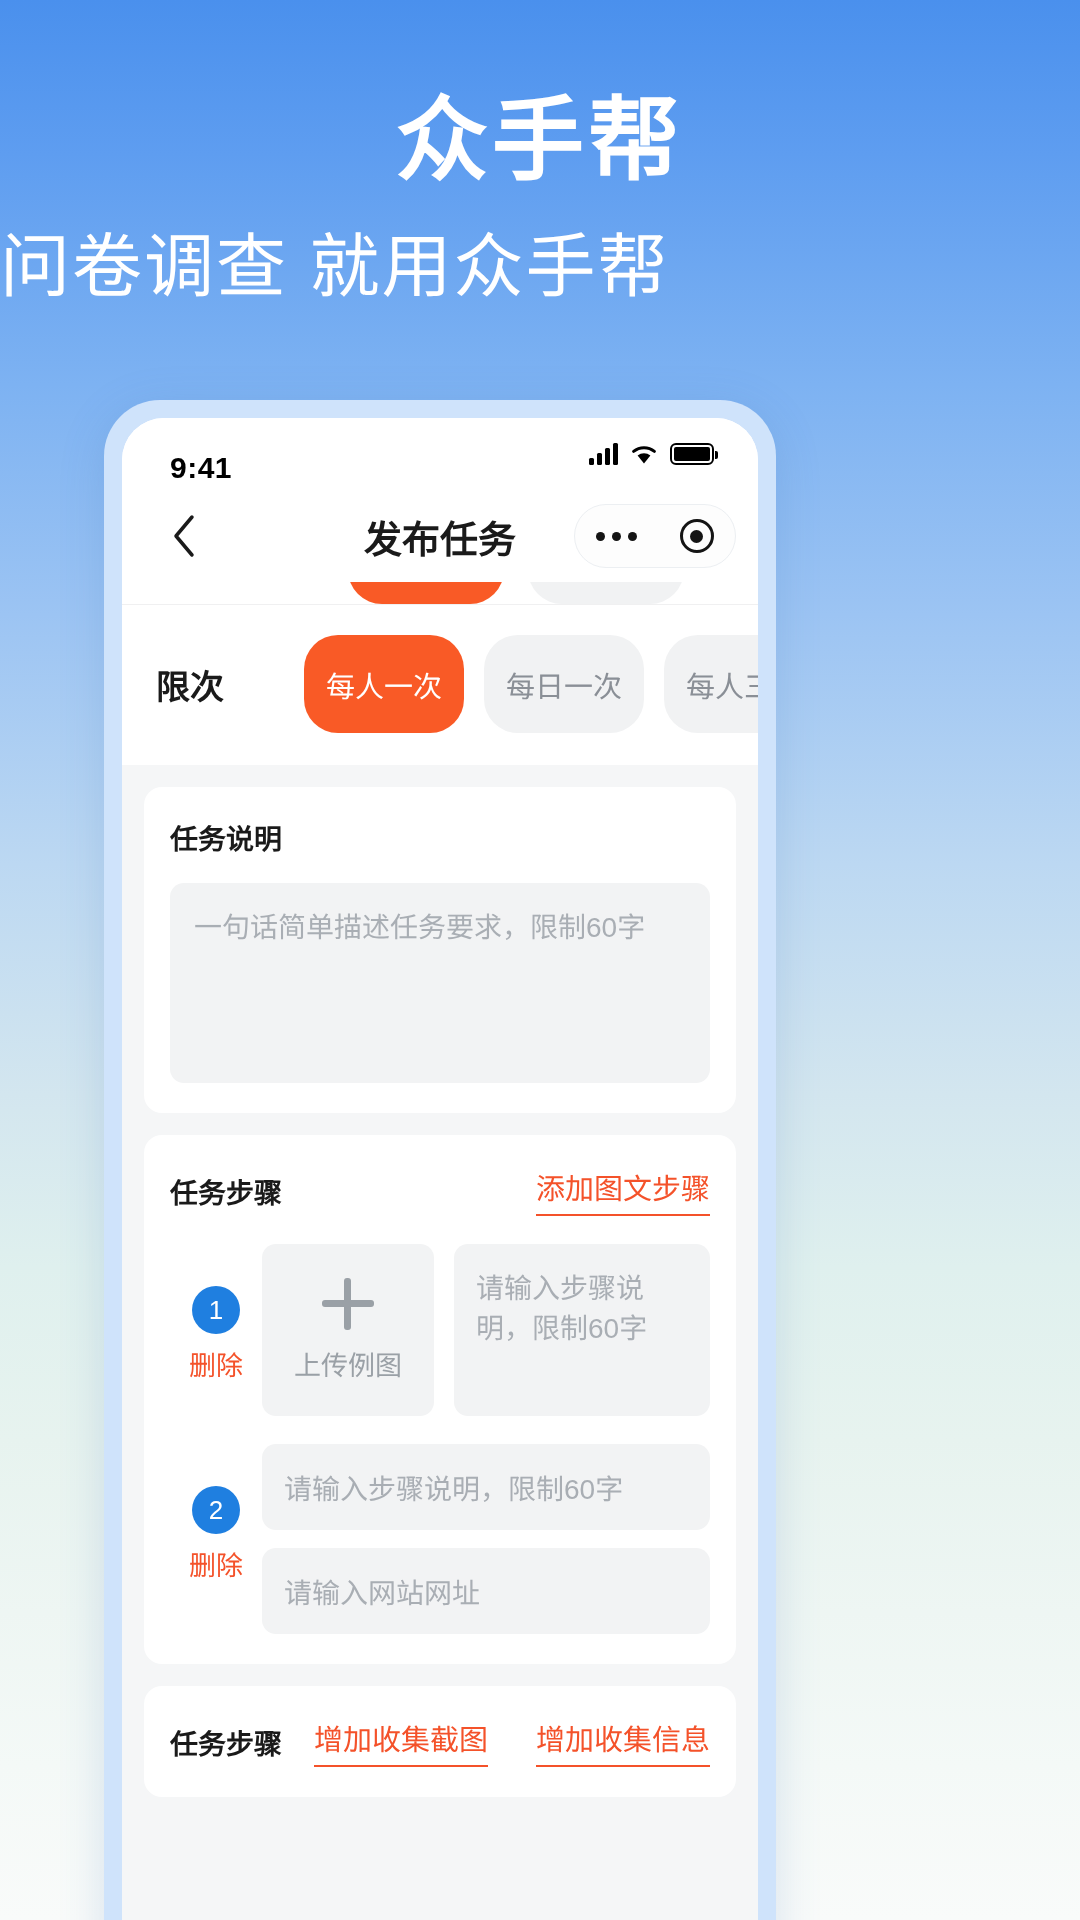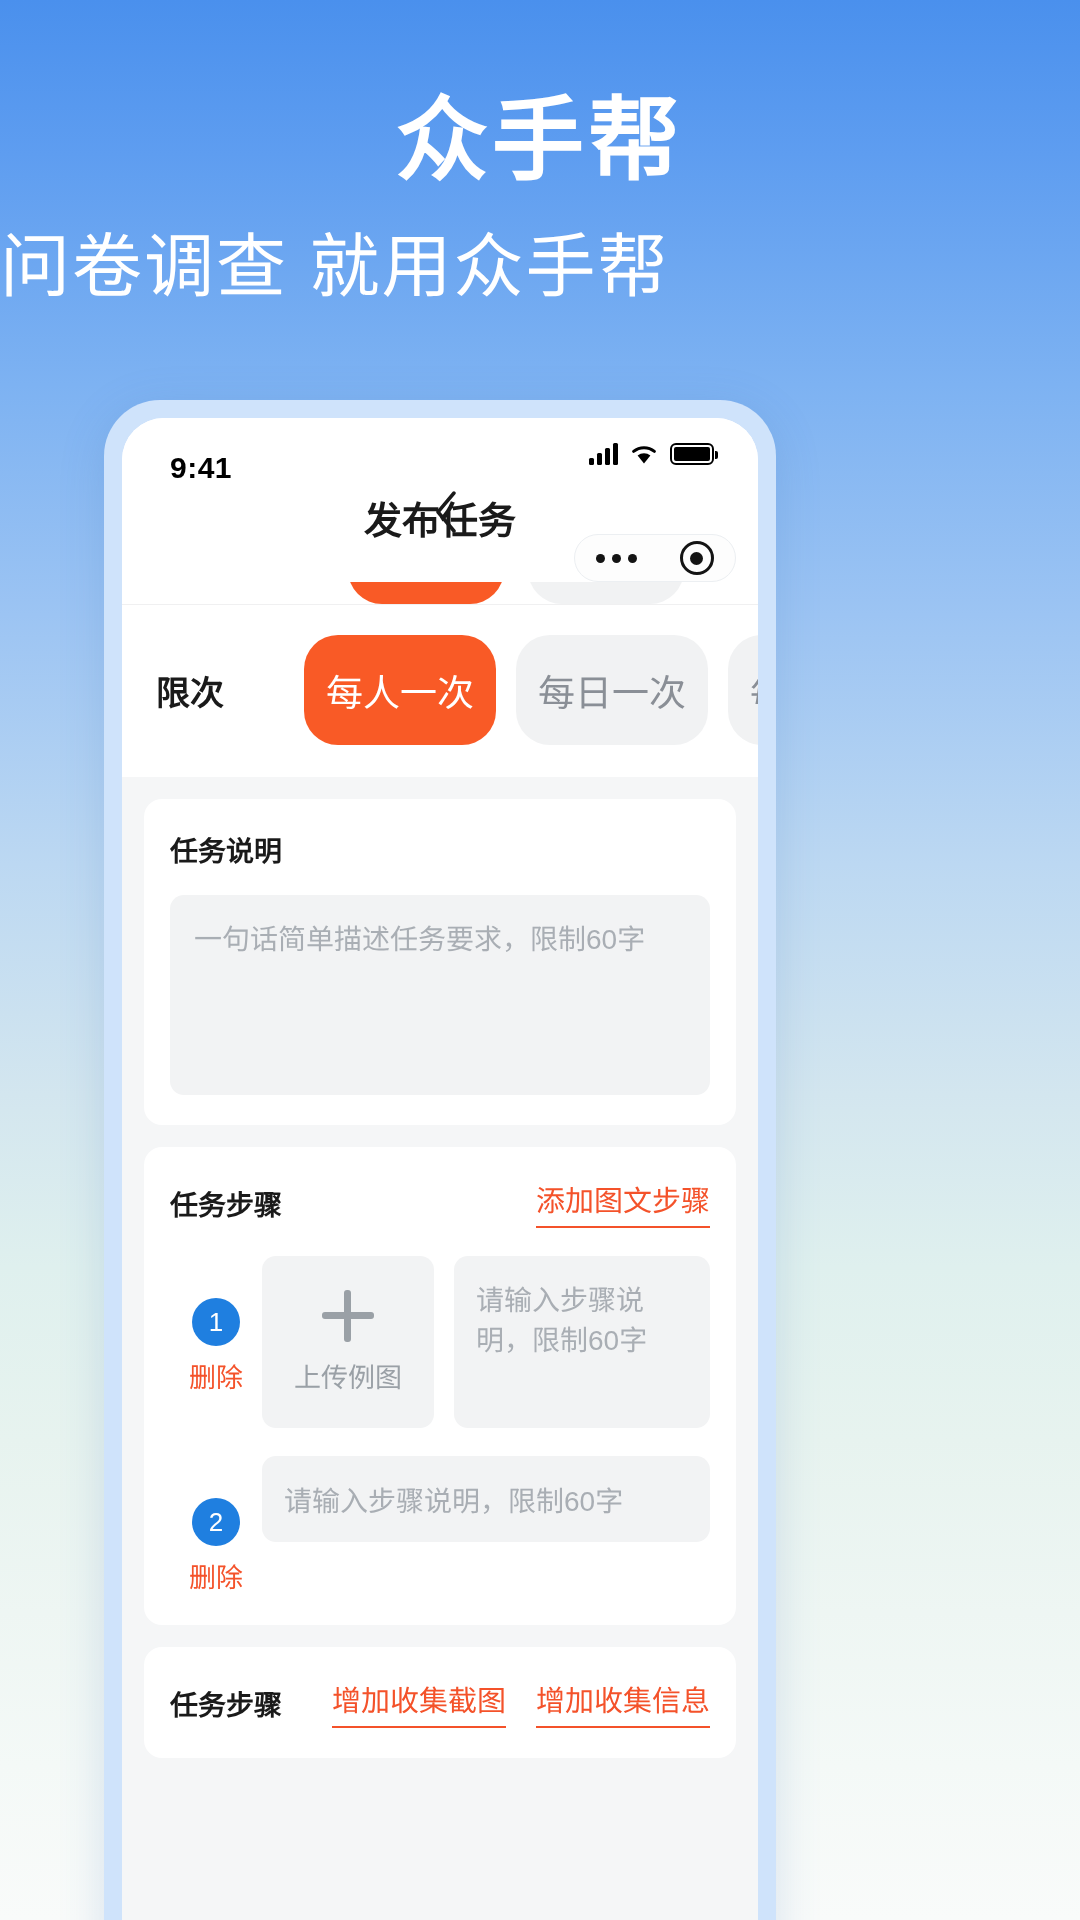--- a/index.html
+++ b/index.html
@@ -148,21 +148,20 @@
 
   
   .navbar {
     height: 92px;
     display: flex;
     align-items: center;
     background: #ffffff;
     padding: 0 22px 0 34px;
     box-sizing: border-box;
     position: relative;
-    flex-direction: column;
   }
   .nav-back {
     width: 56px; height: 56px;
     display: flex; align-items: center; justify-content: center;
   }
   .nav-back svg { display: block; }
   .nav-title {
     position: absolute;
     left: 0; right: 0;
     text-align: center;
@@ -244,21 +243,21 @@
     box-sizing: border-box;
   }
   .row-label {
     font-size: 34px;
     font-weight: 700;
     color: #1a1a1a;
     width: 148px;
     flex: 0 0 auto;
   }
   .pill {
-    font-size: 37px;
+    font-size: 29px;
     padding: 28px 22px;
     border-radius: 34px;
     background: #f1f2f3;
     color: #8a8f96;
     margin-right: 20px;
     white-space: nowrap;
   }
   .pill.active {
     background: #f95a26;
     color: #ffffff;
@@ -277,21 +276,21 @@
     font-weight: 700;
     color: #1a1a1a;
   }
   .card-head {
     display: flex;
     align-items: center;
   }
   .head-actions {
     margin-left: auto;
     display: flex;
-    gap: 30px;
+    gap: 48px;
   }
   .link-action {
     font-size: 29px;
     color: #f4522a;
     border-bottom: 2.5px solid #f4522a;
     padding-bottom: 7px;
     white-space: nowrap;
   }
   .textarea-box {
     margin-top: 26px;
@@ -478,20 +477,21 @@
             <div class="step-input">请输入步骤说明，限制60字</div>
           </div>
 
           <div class="step">
             <div class="step-gutter">
               <div class="step-num">2</div>
               <div class="step-del">删除</div>
             </div>
             <div class="step-stack">
               <div class="step-line">请输入步骤说明，限制60字</div>
+              <div class="step-line">请输入网站网址</div>
             </div>
           </div>
         </div>
 
         <div class="card">
           <div class="card-head">
             <div class="card-title">任务步骤</div>
             <div class="head-actions">
               <div class="link-action">增加收集截图</div>
               <div class="link-action">增加收集信息</div>

